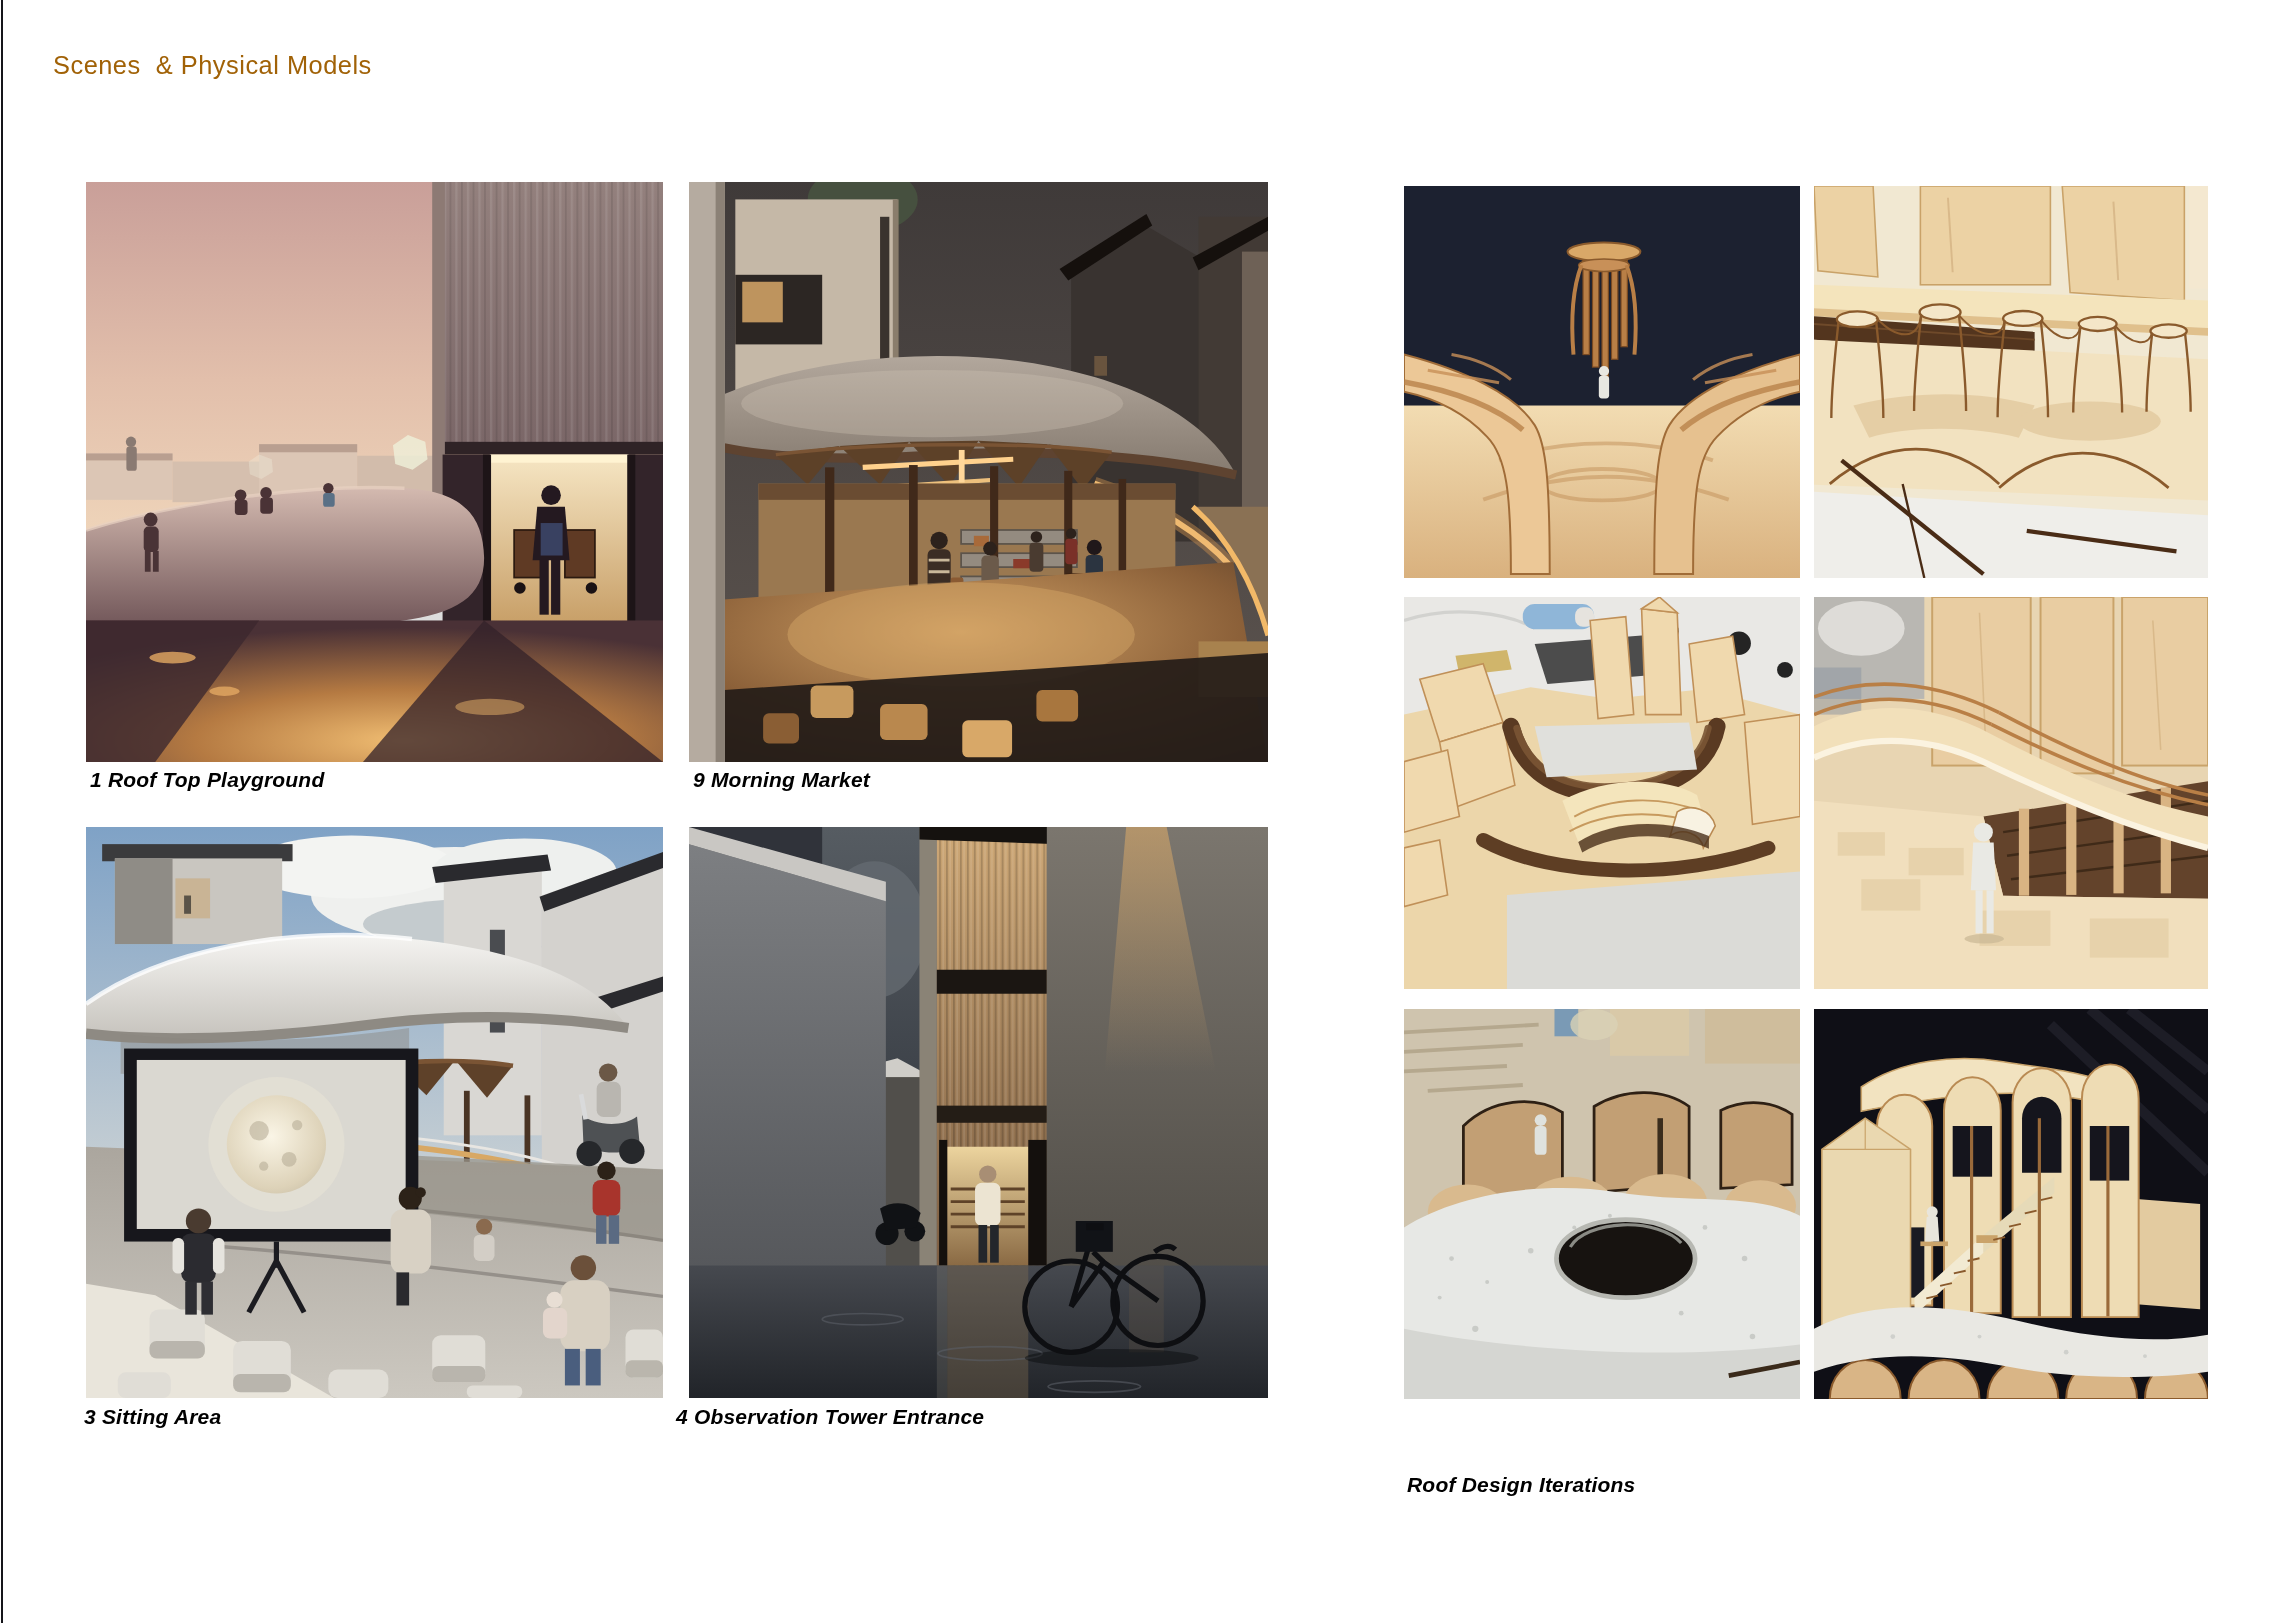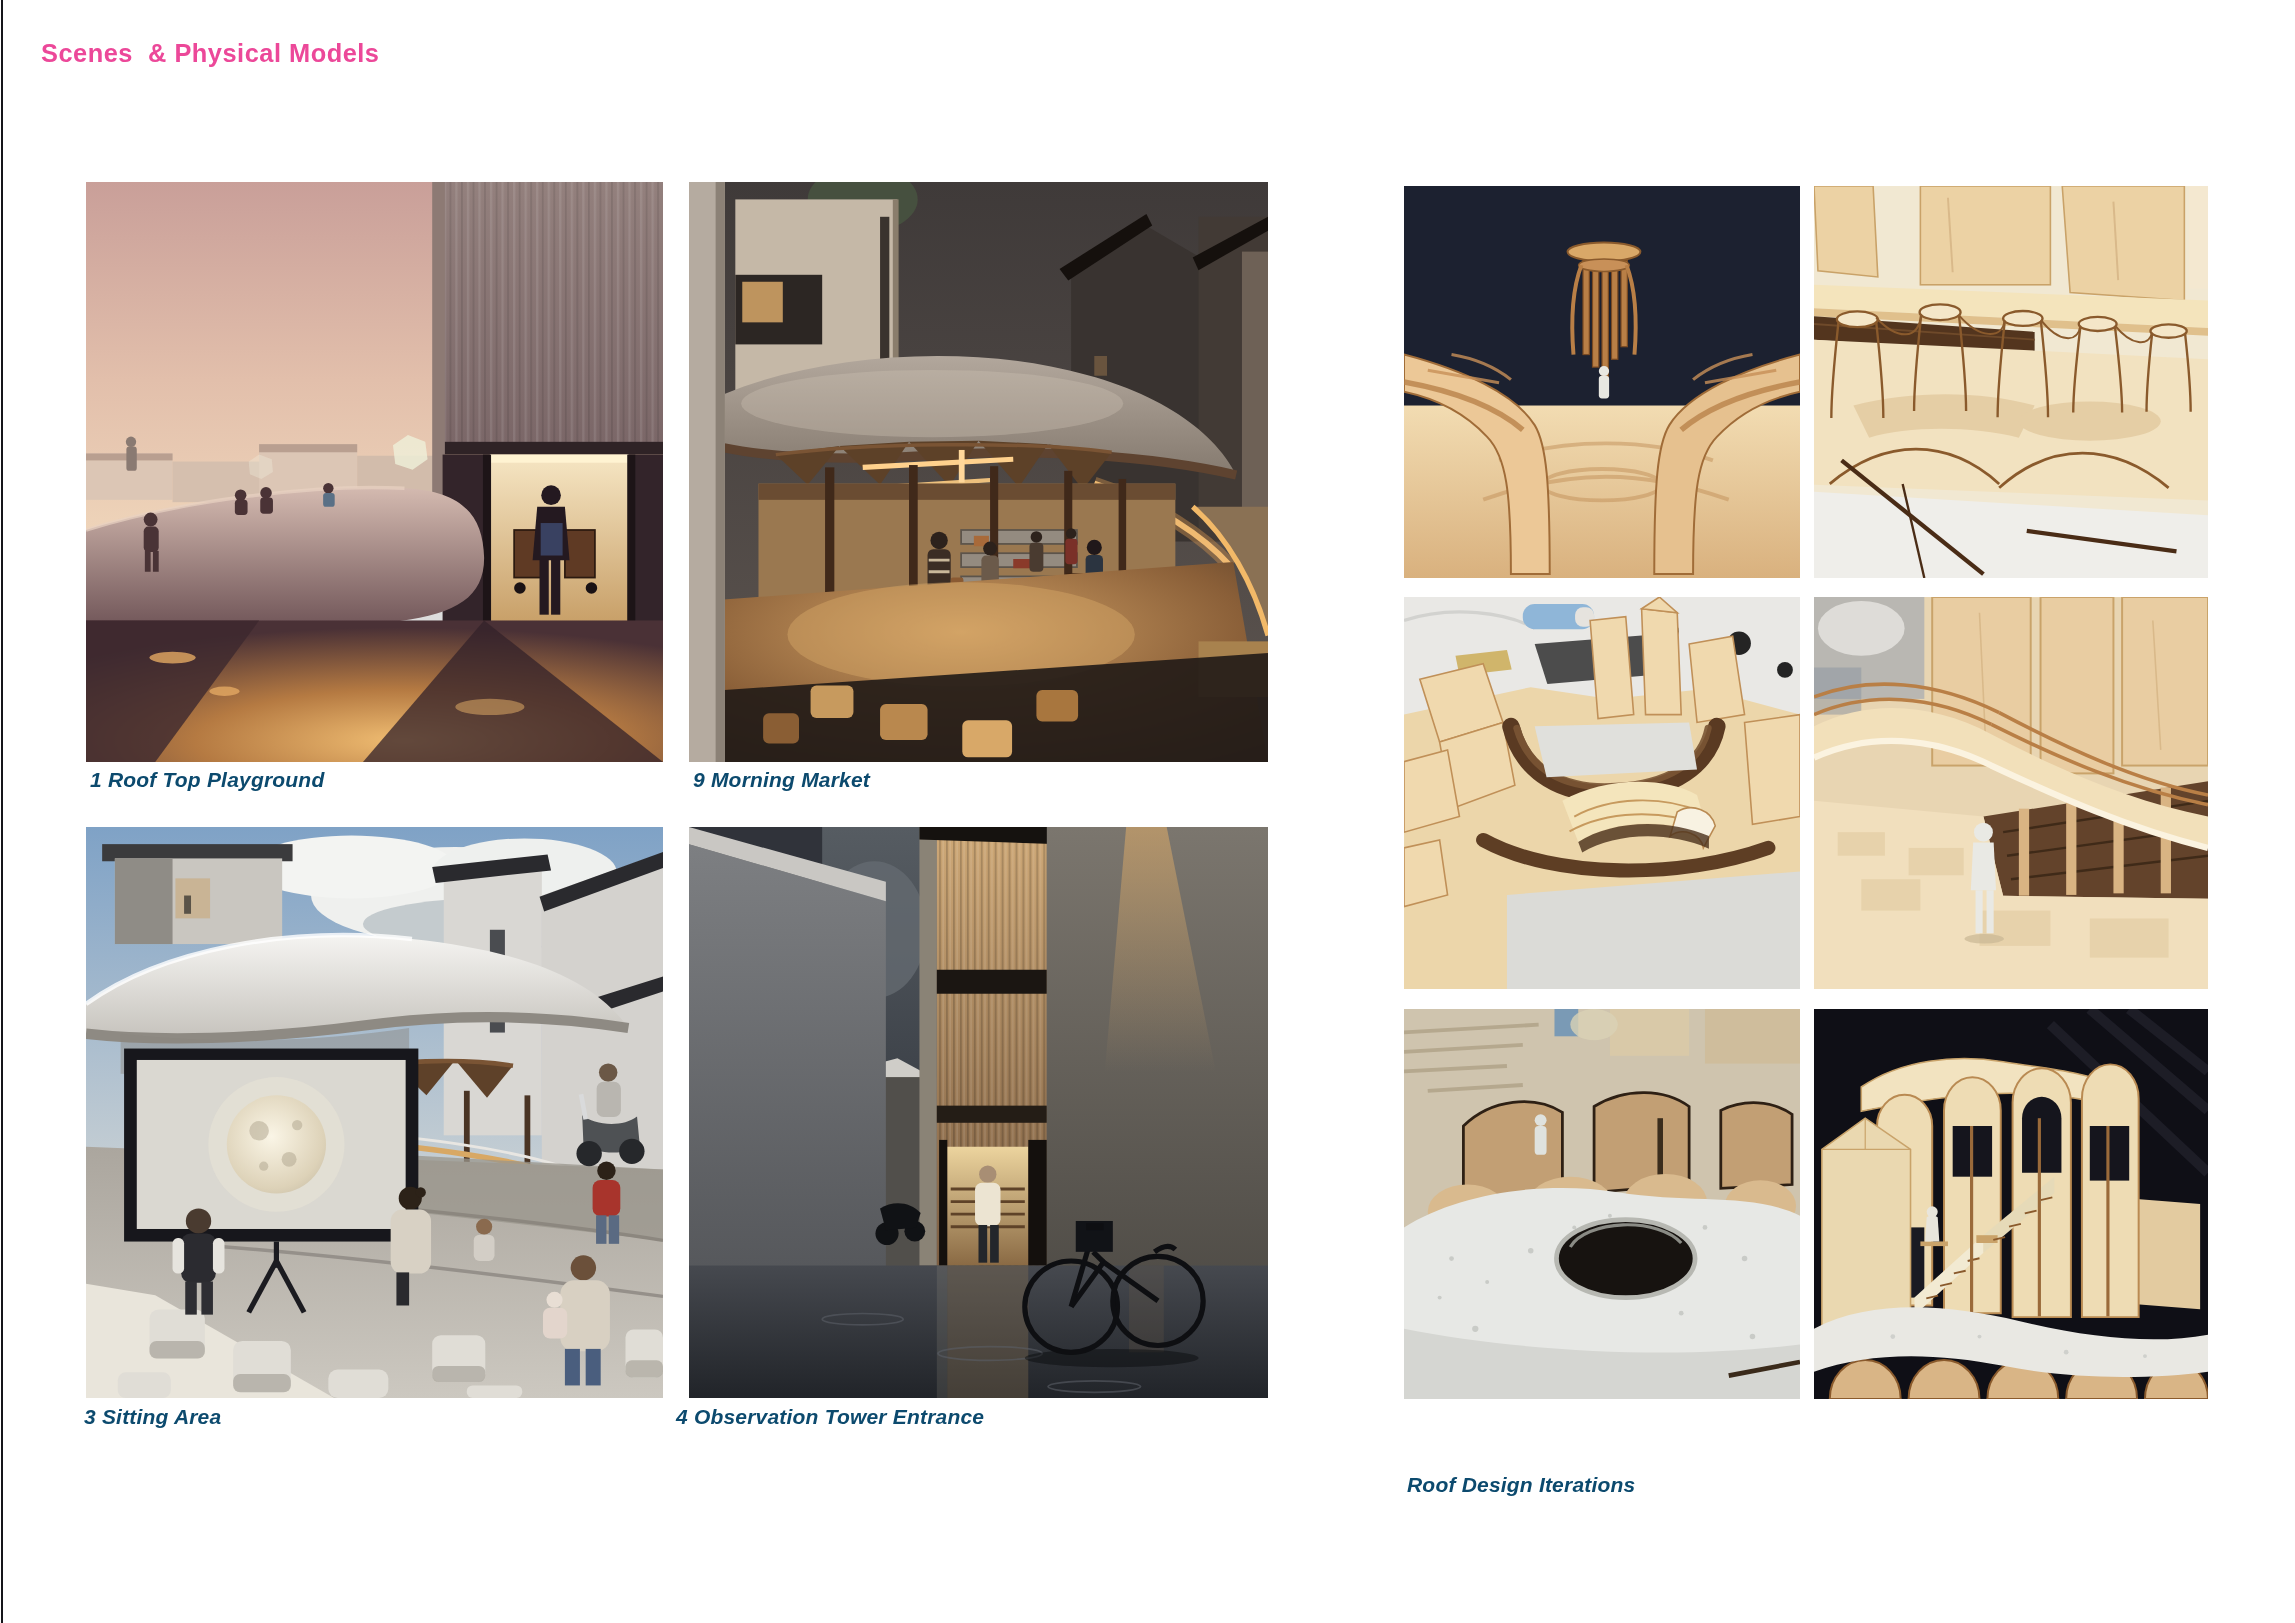--- a/index.html
+++ b/index.html
@@ -2,28 +2,28 @@
 <html style="font-size:7.4px"><head>
 <meta charset="utf-8">
 <style>
   html,body{margin:0;padding:0;}
   body{
     width:2295px;height:1623px;position:relative;background:#ffffff;
     font-family:"Liberation Sans", sans-serif;color:#0d0d0d;overflow:hidden;
   }
   .page-edge{position:absolute;left:1.4px;top:0;width:1.9px;height:1623px;background:#15151a;}
   .page-title{
-    position:absolute;left:41px;top:39px;margin:0;
-    font-size:25.4px;font-weight:bold;letter-spacing:0.5px;white-space:pre;color:#ec4899;
+    position:absolute;left:41px;top:39px;margin:12px;
+    font-size:25.4px;font-weight:normal;letter-spacing:0.5px;white-space:pre;color:#a16207;
   }
   .fig{position:absolute;margin:0;padding:0;overflow:hidden;background:#ddd;}
   .fig svg{width:100%;height:100%;display:block;}
   .caption{
     position:absolute;font-style:italic;font-weight:bold;font-size:21px;
-    letter-spacing:0.2px;color:#0c4a6e;white-space:pre;
+    letter-spacing:0.2px;color:#000000;white-space:pre;
   }
 </style>
 </head>
 <body>
 
 <div class="page-edge"></div>
 
 <h1 class="page-title">Scenes  &amp; Physical Models</h1>
 
 <figure class="fig" style="left:86px;top:182px;width:577px;height:580px" role="img" aria-label="dusk rooftop playground render with curved concrete roof, children and man with cart at lit doorway">

